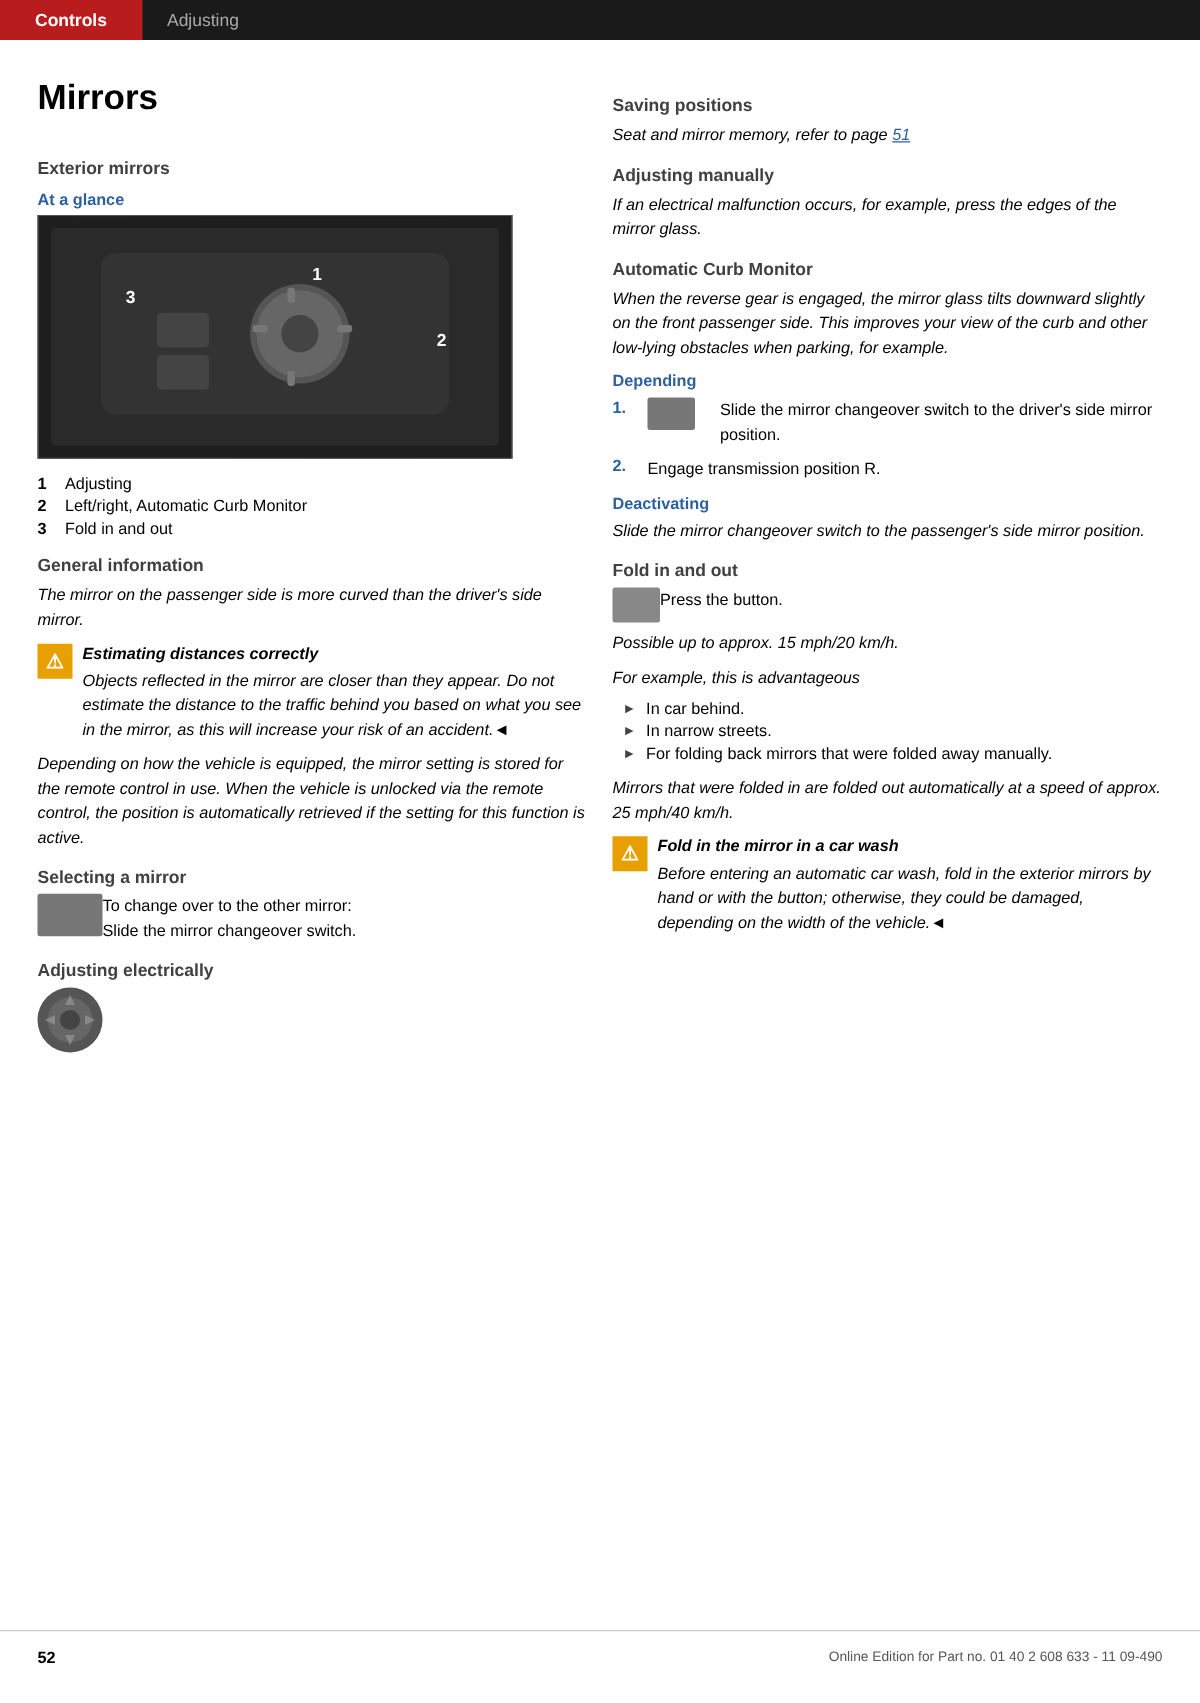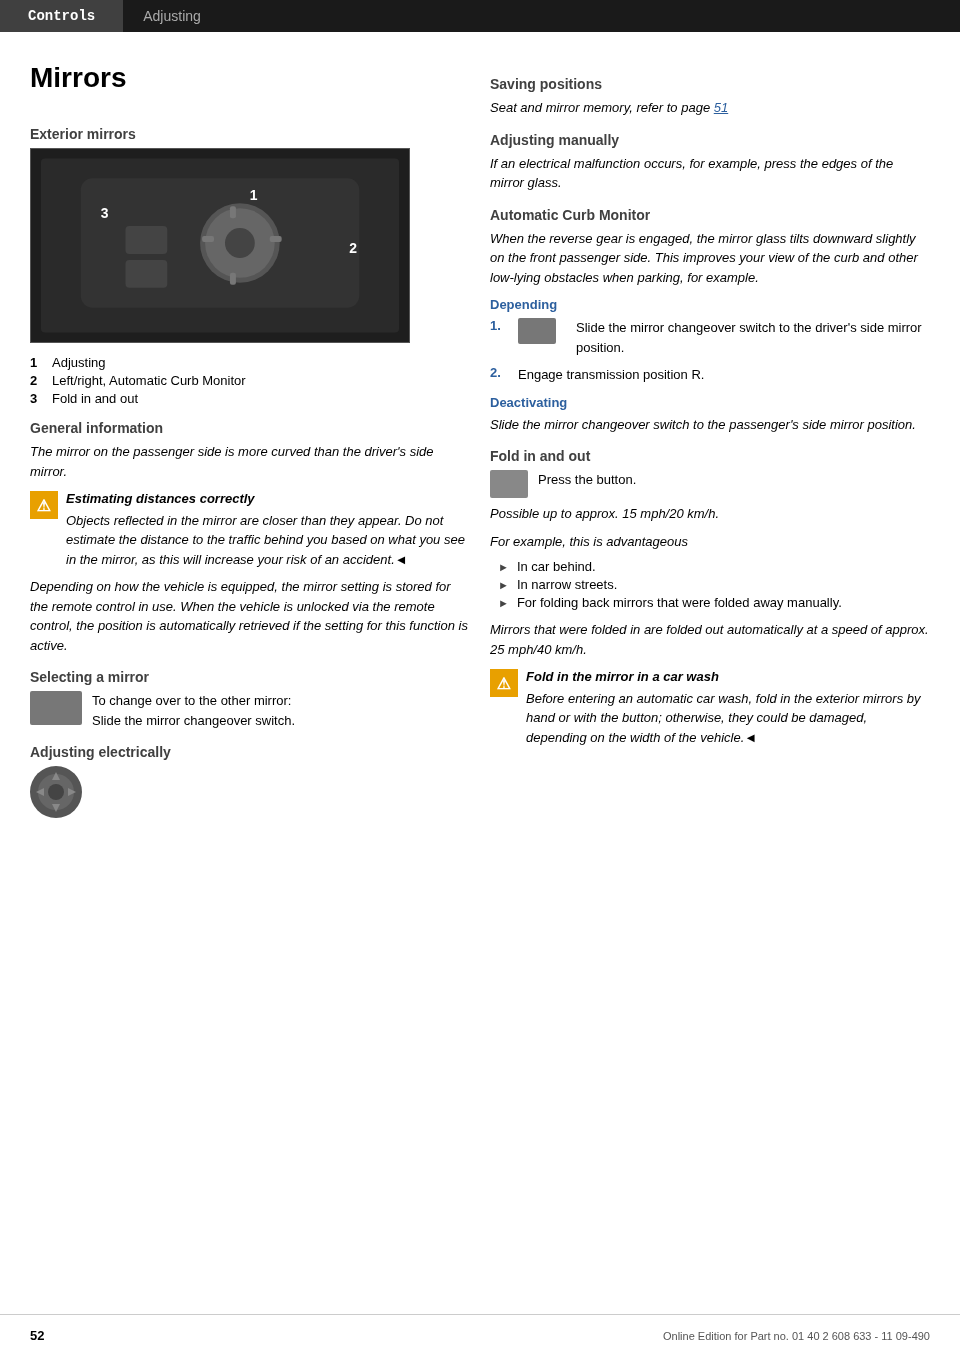--- a/index.html
+++ b/index.html
@@ -13,28 +13,27 @@
       position: relative;
     }
 
     
     .top-nav {
       display: flex;
       height: 32px;
       background: #1a1a1a;
     }
     .top-nav-controls {
-      background: #404040;
+      background: #b91c1c;
       color: #fff;
       padding: 0 28px;
       display: flex;
       align-items: center;
       font-size: 14px;
       font-weight: bold;
-      font-family: Liberation Mono, monospace;
     }
     .top-nav-adjusting {
       background: transparent;
       color: #aaa;
       padding: 0 20px;
       display: flex;
       align-items: center;
       font-size: 14px;
     }
 
@@ -151,21 +150,20 @@
     }
     .warning-title {
       font-weight: bold;
       display: block;
       margin-bottom: 2px;
     }
 
     
     .inline-icon-row {
       display: flex;
-      gap: 10px;
       margin: 6px 0;
       align-items: flex-start;
     }
     .icon-box-small {
       width: 52px;
       height: 32px;
       min-width: 52px;
       background: #888;
       border-radius: 2px;
     }
@@ -221,21 +219,21 @@
       align-items: flex-start;
     }
     .step-text {
       font-size: 13px;
       line-height: 1.5;
     }
 
     
     .footer {
       position: absolute;
-      bottom: 6px;
+      bottom: 16px;
       left: 0;
       right: 0;
       height: 42px;
       display: flex;
       align-items: center;
       justify-content: space-between;
       padding: 0 30px;
       border-top: 1px solid #ccc;
     }
     .footer-page {
@@ -261,20 +259,21 @@
 </div>
 
 <div class="main-content">
 
   <div class="left-column">
 
     <h1 class="page-title">Mirrors</h1>
 
     <div class="section-heading">Exterior mirrors</div>
 
+    <div class="sub-heading">At a glance</div>
 
     <div class="mirror-image">
       <div class="mirror-image-inner">
 
         <svg width="380" height="195" viewBox="0 0 380 195" xmlns="http://www.w3.org/2000/svg">
 
           <rect width="380" height="195" fill="#1e1e1e"></rect>
 
           <rect x="10" y="10" width="360" height="175" rx="4" fill="#2a2a2a"></rect>
 

